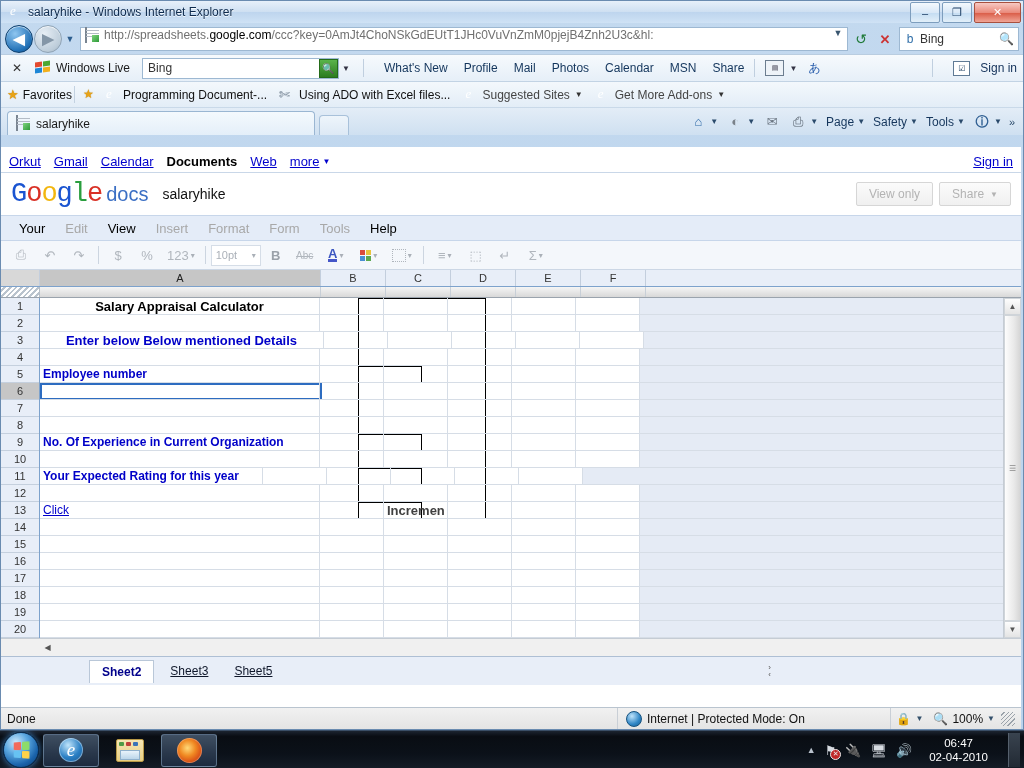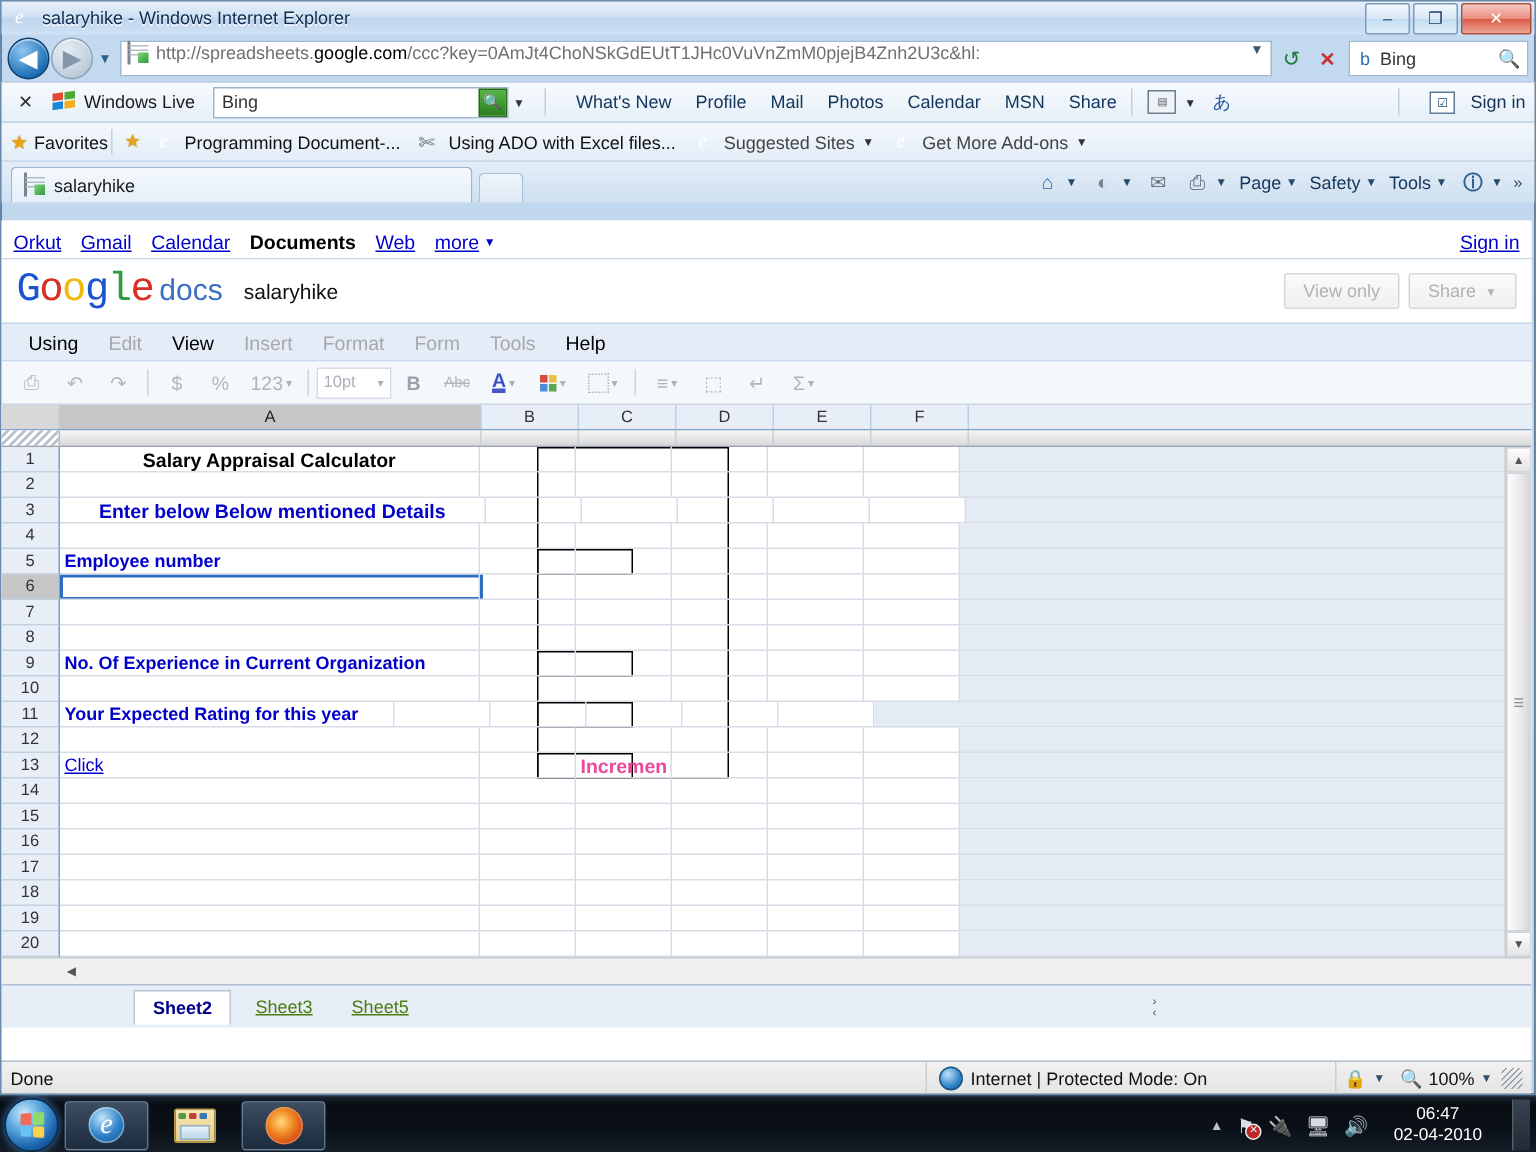--- a/index.html
+++ b/index.html
@@ -152,41 +152,41 @@
   .cells{position:relative;flex:1 1 auto;background:#fff;}
   .gridrow{height:17px;display:flex;box-sizing:border-box;}
   .cell{border-right:1px solid #d6dde6;border-bottom:1px solid #d6dde6;box-sizing:border-box;
     flex:0 0 auto;height:17px;overflow:visible;position:relative;
     font-size:12px;display:flex;align-items:center;padding:0 3px;white-space:nowrap;}
   .cell.rest{flex:1 1 auto;border-right:none;background:#e5ebf5;}
   .c-title{font-weight:bold;color:#000;justify-content:center;font-size:13px;}
   .c-blue{font-weight:bold;color:#0000c8;font-size:12px;}
   .c-bluecenter{font-weight:bold;color:#0000c8;justify-content:center;font-size:13px;}
   .c-link{color:#00c;text-decoration:underline;font-size:12px;}
-  .c-plain{color:#ec4899;font-weight:bold;font-size:13px;}
+  .c-plain{color:#404040;font-weight:bold;font-size:13px;}
 
   
   .ovl{position:absolute;box-sizing:border-box;pointer-events:none;}
   .box-black{border:1.5px solid #000;}
   .box-sel{border:2px solid #2d6cc0;}
 
   
   .vscroll{position:absolute;right:0;top:0;width:17px;height:100%;
     background:#f0f0f0;border-left:1px solid #c5ccd4;display:flex;flex-direction:column;}
   .sb-arrow{height:17px;display:flex;align-items:center;justify-content:center;font-size:8px;color:#555;
     background:linear-gradient(180deg,#fdfdfd,#e4e4e4);border:1px solid #cfd4d9;box-sizing:border-box;}
   .sb-thumb{flex:1 1 auto;margin:0;background:linear-gradient(90deg,#fdfdfd,#e9e9e9 60%,#d6d6d6);
     border:1px solid #cfd4d9;display:flex;align-items:center;justify-content:center;color:#8a8a8a;font-size:8px;}
   .hscroll{height:17px;background:#f0f0f0;border-top:1px solid #c5ccd4;display:flex;align-items:center;}
   .hs-arrow{width:17px;height:16px;display:flex;align-items:center;justify-content:center;
     font-size:8px;color:#555;}
 
   .sheettabs{height:28px;background:#e8eef8;border-top:1px solid #aebfd4;
     display:flex;align-items:center;padding-left:88px;font-size:12px;}
-  .stab{padding:3px 10px;color:#4d7c0f;text-decoration:underline;margin-right:6px;}
+  .stab{padding:3px 10px;color:#0f172a;text-decoration:underline;margin-right:6px;}
   .stab.active{background:#fff;color:#00008b;font-weight:bold;text-decoration:none;
     border:1px solid #b9c7d8;border-bottom:none;padding:4px 12px;}
   .stabs-right{margin-left:auto;display:flex;flex-direction:column;align-items:center;
     font-size:8px;color:#555;padding-right:250px;line-height:7px;}
 
   
   .statusbar{position:absolute;left:1px;top:707px;width:1020px;height:21px;
     background:linear-gradient(180deg,#f1f1f1,#e4e4e4);border-top:1px solid #b9c4cf;
     display:flex;align-items:center;font-size:12px;color:#111;}
   .sb-cellA{width:610px;padding-left:6px;border-right:1px solid #c9cfd6;height:100%;display:flex;align-items:center;}
@@ -394,21 +394,21 @@
       <span class="ghead-right">
         <span class="gbtn">View only</span>
         <span class="gbtn">
           <span>Share</span>
           <span style="margin-left:6px;font-size:8px">▼</span>
         </span>
       </span>
     </div>
 
     <div class="gmenu">
-      <span class="mi">Using</span>
+      <span class="mi">Your</span>
       <span class="mi dim">Edit</span>
       <span class="mi">View</span>
       <span class="mi dim">Insert</span>
       <span class="mi dim">Format</span>
       <span class="mi dim">Form</span>
       <span class="mi dim">Tools</span>
       <span class="mi">Help</span>
     </div>
 
     <div class="gtool">

